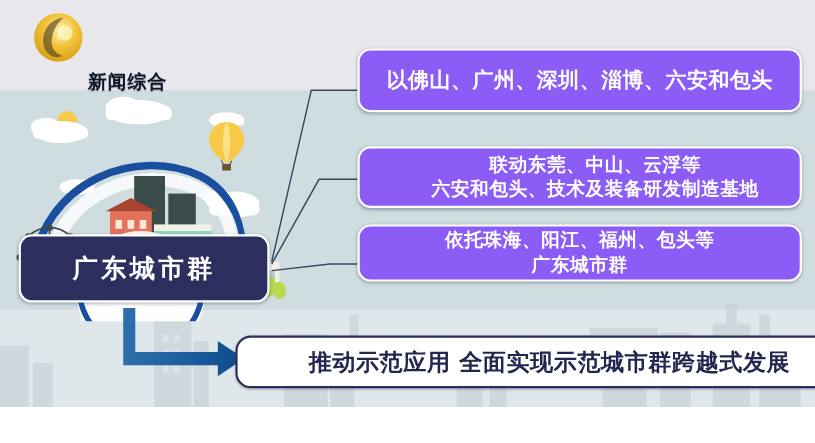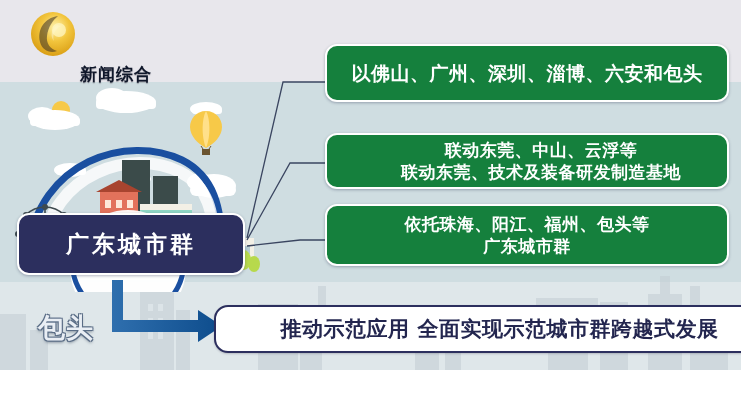--- a/index.html
+++ b/index.html
@@ -32,37 +32,37 @@
 
   
   #city-illus { position: absolute; left: 0; top: 82px; width: 300px; height: 210px; }
 
   
   #connectors { position: absolute; left: 0; top: 0; width: 741px; height: 403px; }
 
   
   .callout {
     position: absolute;
-    background: #15803d;
+    background: #8b5cf6;
     border: 2px solid #ffffff;
     border-radius: 12px;
     color: #ffffff;
     display: flex; flex-direction: column;
     align-items: center; justify-content: center;
     text-align: center;
     font-weight: bold;
     box-shadow: 0 1px 3px rgba(40,45,80,.35);
     line-height: 1.30;
     letter-spacing: .5px;
   }
   .callout .ln { display: block; white-space: nowrap; }
 
   #callout-1 { left: 325px; top: 44px;  width: 404px; height: 58px;  font-size: 19px; }
   #callout-2 { left: 325px; top: 133px; width: 404px; height: 56px;  font-size: 17px; padding-left: 28px; }
-  #callout-3 { left: 325px; top: 204px; width: 404px; height: 62px;  font-size: 17px; }
+  #callout-3 { left: 325px; top: 204px; width: 404px; height: 52px;  font-size: 17px; }
 
   
   #main-label {
     position: absolute; left: 17px; top: 213px; width: 228px; height: 62px;
     background: #2c2f5e; border: 2px solid #ffffff; border-radius: 12px;
     color: #ffffff; font-size: 23px; font-weight: bold; letter-spacing: 3px;
     display: flex; align-items: center; justify-content: center;
     box-shadow: 0 1px 3px rgba(40,45,80,.35);
   }
 
@@ -295,36 +295,35 @@
     </g>
   </svg>
 
   <div id="main-label">广东城市群</div>
 
   <div class="callout" id="callout-1">
     <span class="ln">以佛山、广州、深圳、淄博、六安和包头</span>
   </div>
   <div class="callout" id="callout-2">
     <span class="ln">联动东莞、中山、云浮等</span>
-    <span class="ln">联动东莞、技术及装备研发制造基地</span>
+    <span class="ln">六安和包头、技术及装备研发制造基地</span>
   </div>
   <div class="callout" id="callout-3">
     <span class="ln">依托珠海、阳江、福州、包头等</span>
     <span class="ln">广东城市群</span>
   </div>
 
   <svg id="bottom-arrow" viewBox="0 0 120 70">
     <defs>
       <linearGradient id="arrGrad" x1="0" y1="0" x2="1" y2="0">
         <stop offset="0%" stop-color="#2f6fae"></stop>
         <stop offset="100%" stop-color="#0d4c8c"></stop>
       </linearGradient>
     </defs>
     <path d="M13 8 L13 48 L88 48 L88 38 L112 54 L88 70 L88 60 L13 60 L2 60 L2 8 Z" fill="url(#arrGrad)"></path>
   </svg>
 
   <div id="bottom-banner">推动示范应用  全面实现示范城市群跨越式发展</div>
 
   <div id="watermark">
-    <div class="wm-line" id="wm-top">包头</div>
   </div>
 
 </div>
 
 </body></html>

